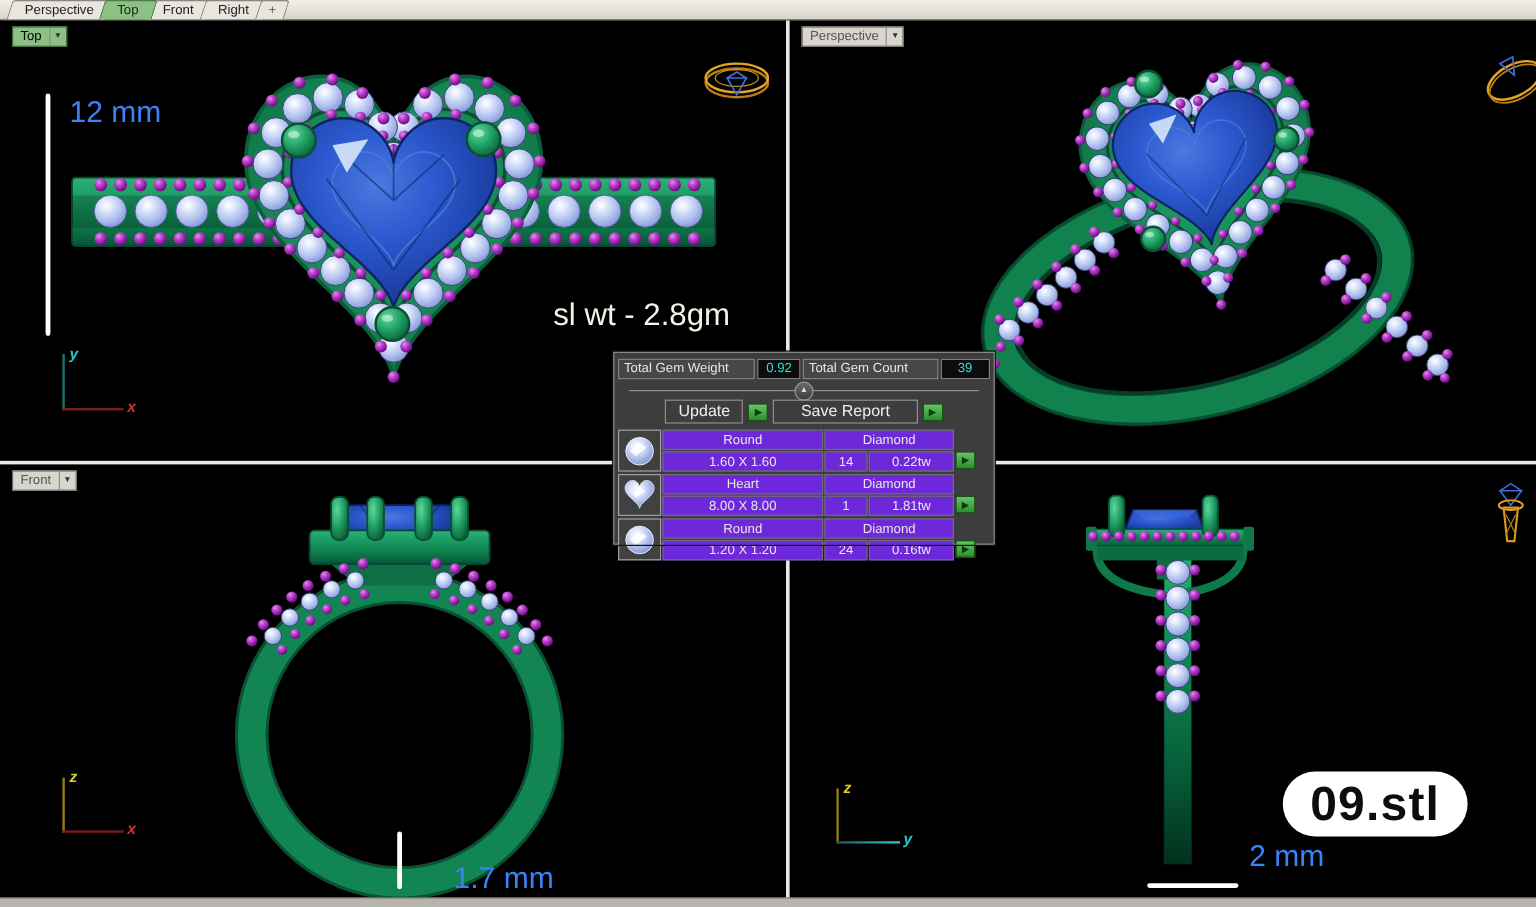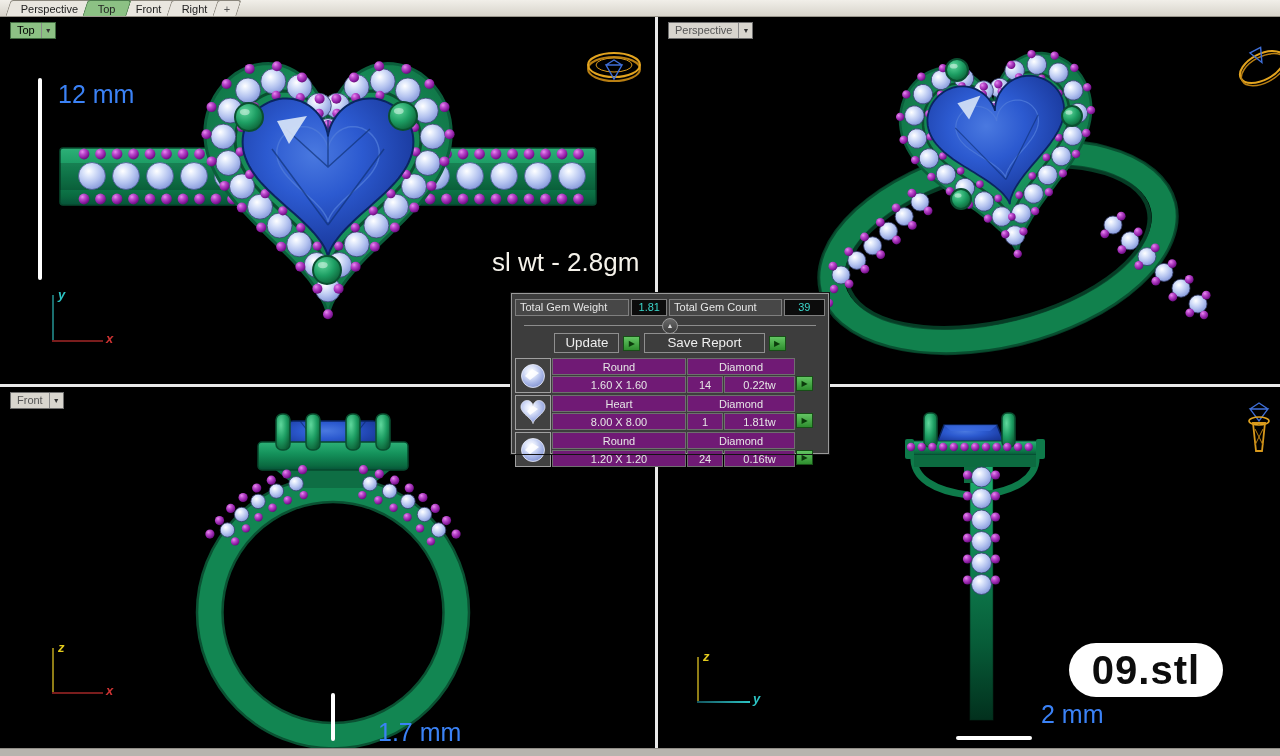--- a/index.html
+++ b/index.html
@@ -64,21 +64,21 @@
     border-radius:50%;background:linear-gradient(#6a6a6a,#3c3c3c);border:1px solid #9a9a9a;color:#ddd;
     font-size:7px;display:flex;align-items:center;justify-content:center;cursor:pointer;box-sizing:border-box;}
   .gp-btns{display:flex;align-items:center;justify-content:center;gap:4px;height:20px;margin-top:1px;}
   .gp-btn{background:#3d3d3d;border:1px solid #8f8f8f;padding:1px 10px 2px;color:#eee;cursor:pointer;}
   .gp-btn.wide{padding:1px 22px 2px;}
   .go{width:17px;height:15px;background:linear-gradient(#63c563,#2e8e2e);border:1px solid #174f17;
     color:#0b3b0b;font-size:8px;display:flex;align-items:center;justify-content:center;cursor:pointer;box-sizing:border-box;}
   .gp-table{margin:5px 3px 0;}
   .gp-group{display:grid;grid-template-columns:36px 134px 36px 71px 17px;grid-template-rows:17px 17px;
     gap:1px;margin-bottom:2px;}
-  .c{background:#701a75;border:1px solid #6f6f6f;display:flex;align-items:center;justify-content:center;
+  .c{background:#6d28d9;border:1px solid #6f6f6f;display:flex;align-items:center;justify-content:center;
     box-sizing:border-box;overflow:hidden;}
   .thumb{grid-row:1/3;grid-column:1;background:#414141;border:1px solid #a0a0a0;display:flex;
     align-items:center;justify-content:center;box-sizing:border-box;cursor:pointer;}
   .cell-name{grid-column:2;grid-row:1;}
   .cell-mat{grid-column:3/5;grid-row:1;}
   .cell-size{grid-column:2;grid-row:2;}
   .cell-count{grid-column:3;grid-row:2;}
   .cell-wt{grid-column:4;grid-row:2;text-align:right;}
   .cell-go{grid-column:5;grid-row:2;}
 </style>
@@ -312,21 +312,21 @@
     <div class="vp-label active">
       <span class="txt">Top</span>
       <span class="dd">▼</span>
     </div>
     <div class="dim-line" style="left:38px;top:61px;width:4px;height:202px;"></div>
     <div class="dim-text" style="left:58px;top:63px;">12 mm</div>
     <div class="axis-line" style="left:52px;top:278px;width:2px;height:47px;background:#1b6f6f;"></div>
     <div class="axis-line" style="left:52px;top:323px;width:51px;height:2px;background:#7a1d1d;"></div>
     <div class="axis-lbl" style="left:58px;top:272px;color:#2cc4c4;">y</div>
     <div class="axis-lbl" style="left:106px;top:316px;color:#cf3333;">x</div>
-    <div class="note" style="left:492px;top:230px;">sl wt - 2.8gm</div>
+    <div class="note" style="left:461px;top:230px;">sl wt - 2.8gm</div>
   </div>
 
   <div class="vp" id="vp-persp">
     <svg class="canvas" id="art-persp" width="622" height="367">
         <g transform="rotate(-14 340 230)">
           <ellipse cx="340" cy="230" rx="170" ry="88" fill="none" stroke="#11814d" stroke-width="25"></ellipse>
           <ellipse cx="340" cy="230" rx="183" ry="100" fill="none" stroke="rgba(7,70,43,0.85)" stroke-width="3"></ellipse>
           <ellipse cx="340" cy="230" rx="155" ry="74" fill="none" stroke="rgba(7,70,43,0.85)" stroke-width="4"></ellipse>
         </g>
         <circle cx="183.0" cy="258.0" r="9" fill="url(#gStone)" stroke="#37406e" stroke-width="0.8"></circle>
@@ -591,21 +591,21 @@
     <div class="file-badge">09.stl</div>
   </div>
 
   <div class="divider-v"></div>
   <div class="divider-h"></div>
   <div id="bottom-strip"></div>
 
   <div id="gem-panel">
     <div class="gp-head">
       <span class="gp-lbl" style="width:106px;">Total Gem Weight</span>
-      <span class="gp-val" style="width:30px;">1.81</span>
+      <span class="gp-val" style="width:30px;">0.92</span>
       <span class="gp-lbl" style="width:104px;">Total Gem Count</span>
       <span class="gp-val" style="width:36px;">39</span>
     </div>
     <div class="gp-div">
       <div class="gp-collapse">
           <span>▲</span>
         </div>
     </div>
     <div class="gp-btns">
       <button class="gp-btn">Update</button>

